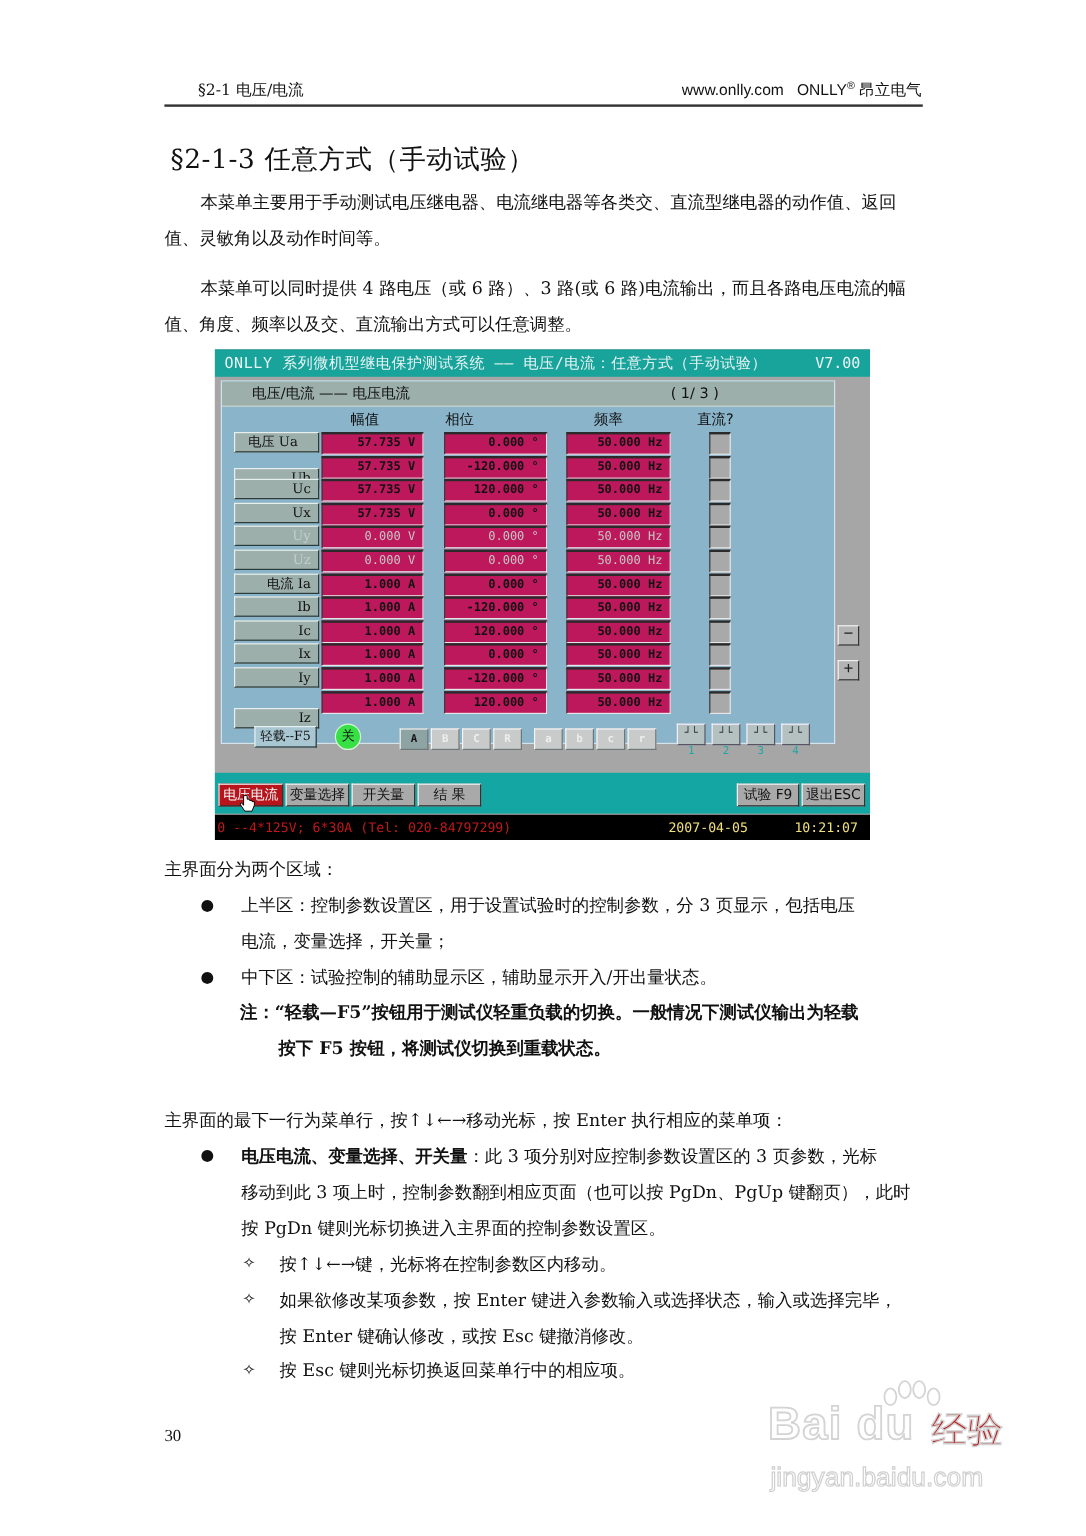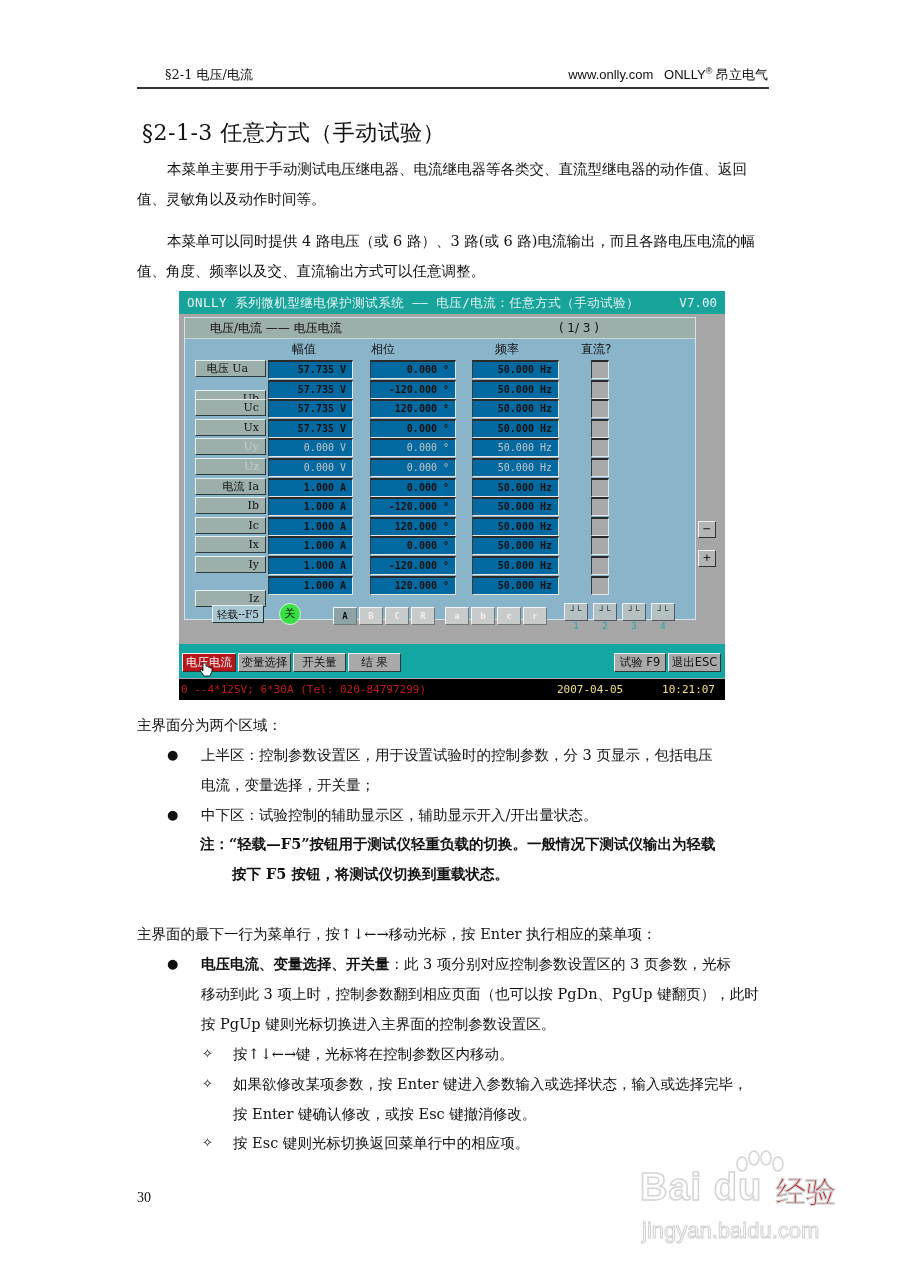--- a/index.html
+++ b/index.html
@@ -29,21 +29,21 @@
   .panel-head { left:0; top:0; width:510px; height:20px; background:#9dafaa; font-size:12px; line-height:20px; color:#111;
                 font-family:"DejaVu Sans", sans-serif; border-bottom:1px solid #c7d5d3; }
   .panel-head .ph1 { position:absolute; left:25px; }
   .panel-head .ph2 { position:absolute; right:96px; }
   .col-h { font-size:12px; color:#111; font-family:"DejaVu Sans", sans-serif; top:23px; }
 
   .row-lbl { left:10px; width:63px; height:15px; background:#9dafaa; border:1px solid #e8f0ef;
              border-right-color:#2c3a39; border-bottom-color:#2c3a39; font-size:11px; line-height:15px;
              text-align:right; padding-right:6px; box-sizing:content-box; font-family:"DejaVu Serif", serif; }
   .row-lbl.dis { color:#c2cfcd; }
-  .fld { height:16px; background:#0369a1; border-top:2px solid #2a2a2a; border-left:1px solid #3a3a3a;
+  .fld { height:16px; background:#be185d; border-top:2px solid #2a2a2a; border-left:1px solid #3a3a3a;
          border-right:1px solid #e6e6e6; border-bottom:1px solid #e6e6e6; font-size:10px; line-height:16px;
          text-align:right; padding-right:6px; color:#111; font-weight:bold; }
   .fld.dis { color:#c4c4c4; font-weight:normal; }
   .dc { width:16px; height:16px; background:#a9a9a9; border-top:2px solid #2a2a2a; border-left:1px solid #3a3a3a;
         border-right:1px solid #e6e6e6; border-bottom:1px solid #e6e6e6; }
 
   .side-btn { width:16px; height:15px; background:#b4b4b4; border:1px solid #f0f0f0; border-right-color:#333;
               border-bottom-color:#333; font-size:13px; line-height:14px; text-align:center; color:#222; }
 
   .aux-btn { background:#a9c7d2; border:1px solid #e6f0f4; border-right-color:#233; border-bottom-color:#233;
@@ -261,21 +261,21 @@
 
 <div class="abs note" style="top:829px;">
   <span>注：“轻载—F5”按钮用于测试仪轻重负载的切换。一般情况下测试仪输出为轻载</span>
   <span class="cont">按下 F5 按钮，将测试仪切换到重载状态。</span>
 </div>
 
 <div class="abs para" style="top:919px;">主界面的最下一行为菜单行，按↑↓←→移动光标，按 Enter 执行相应的菜单项：</div>
 
 <div class="abs bullet-row" style="top:949px; height:90px;">
   <span class="bul">●</span>
-  <span class="btxt"><b>电压电流、变量选择、开关量</b><span>：此 3 项分别对应控制参数设置区的 3 页参数，光标</span><br><span>移动到此 3 项上时，控制参数翻到相应页面（也可以按 PgDn、PgUp 键翻页），此时</span><br><span>按 PgUp 键则光标切换进入主界面的控制参数设置区。</span></span>
+  <span class="btxt"><b>电压电流、变量选择、开关量</b><span>：此 3 项分别对应控制参数设置区的 3 页参数，光标</span><br><span>移动到此 3 项上时，控制参数翻到相应页面（也可以按 PgDn、PgUp 键翻页），此时</span><br><span>按 PgDn 键则光标切换进入主界面的控制参数设置区。</span></span>
 </div>
 
 <div class="abs bullet-row" style="top:1039px; height:30px;">
   <span class="dia">✧</span>
   <span class="dtxt">按↑↓←→键，光标将在控制参数区内移动。</span>
 </div>
 <div class="abs bullet-row" style="top:1069px; height:60px;">
   <span class="dia">✧</span>
   <span class="dtxt"><span>如果欲修改某项参数，按 Enter 键进入参数输入或选择状态，输入或选择完毕，</span><br><span>按 Enter 键确认修改，或按 Esc 键撤消修改。</span></span>
 </div>

